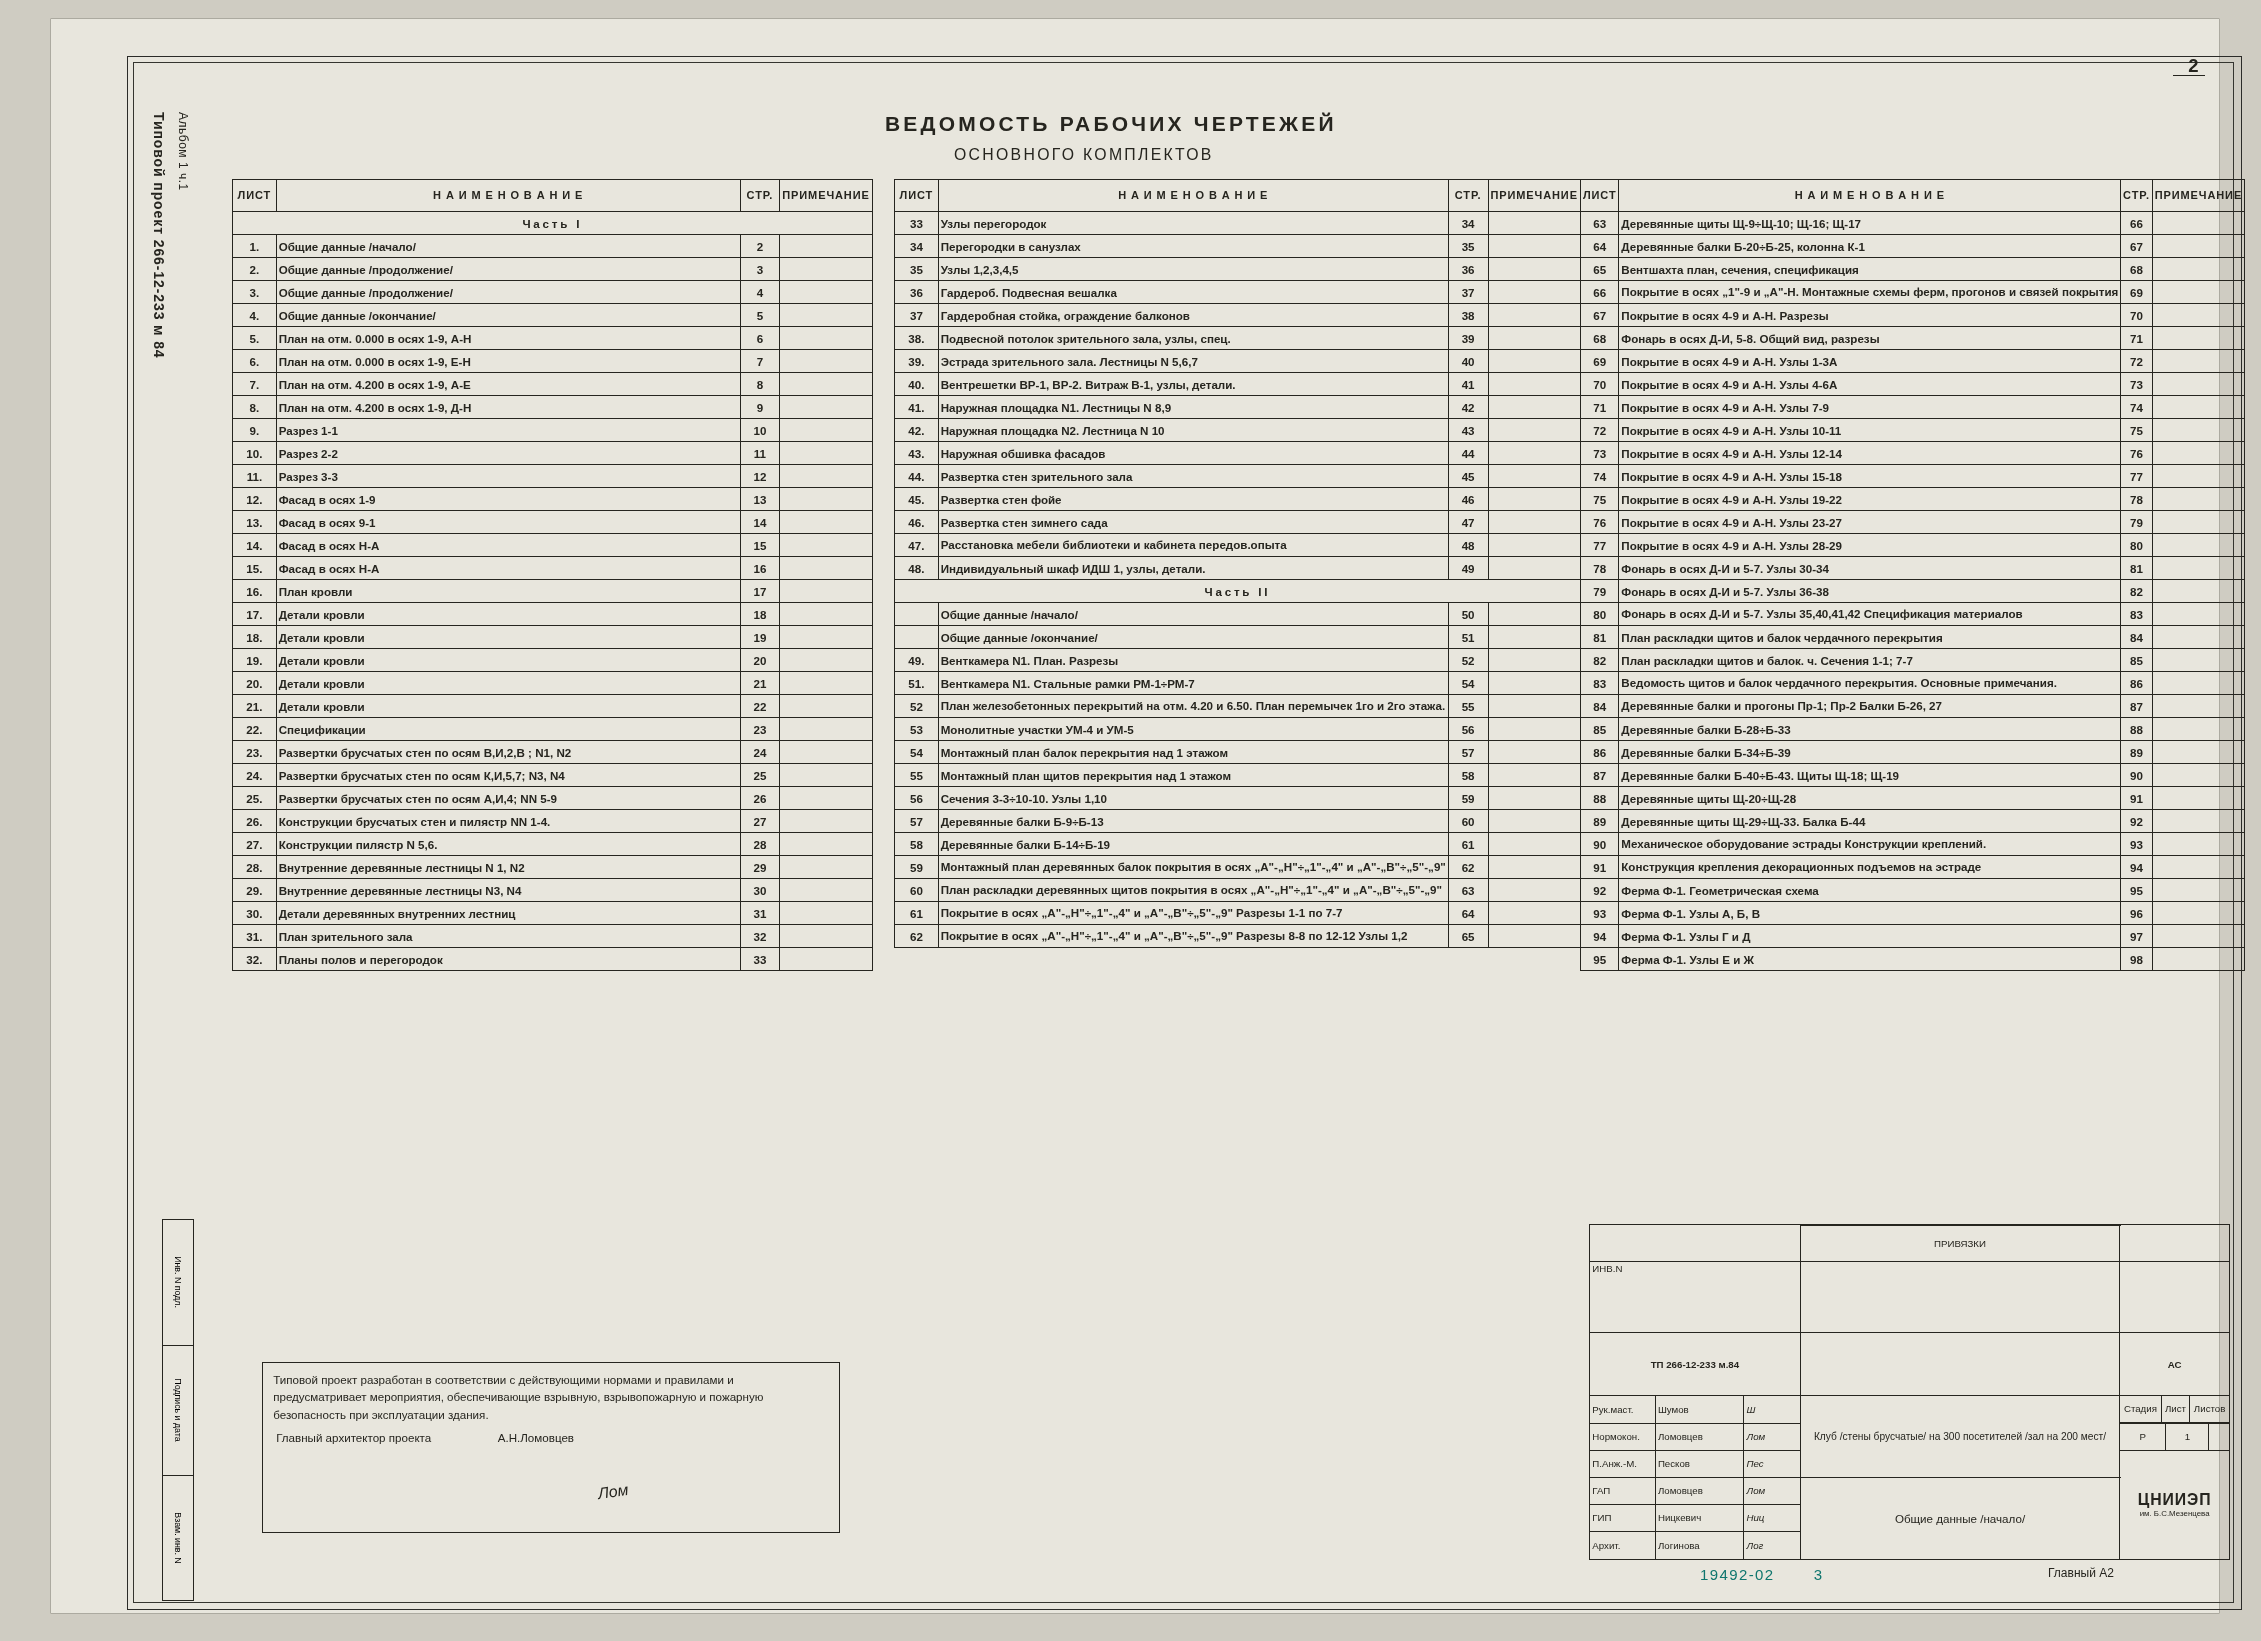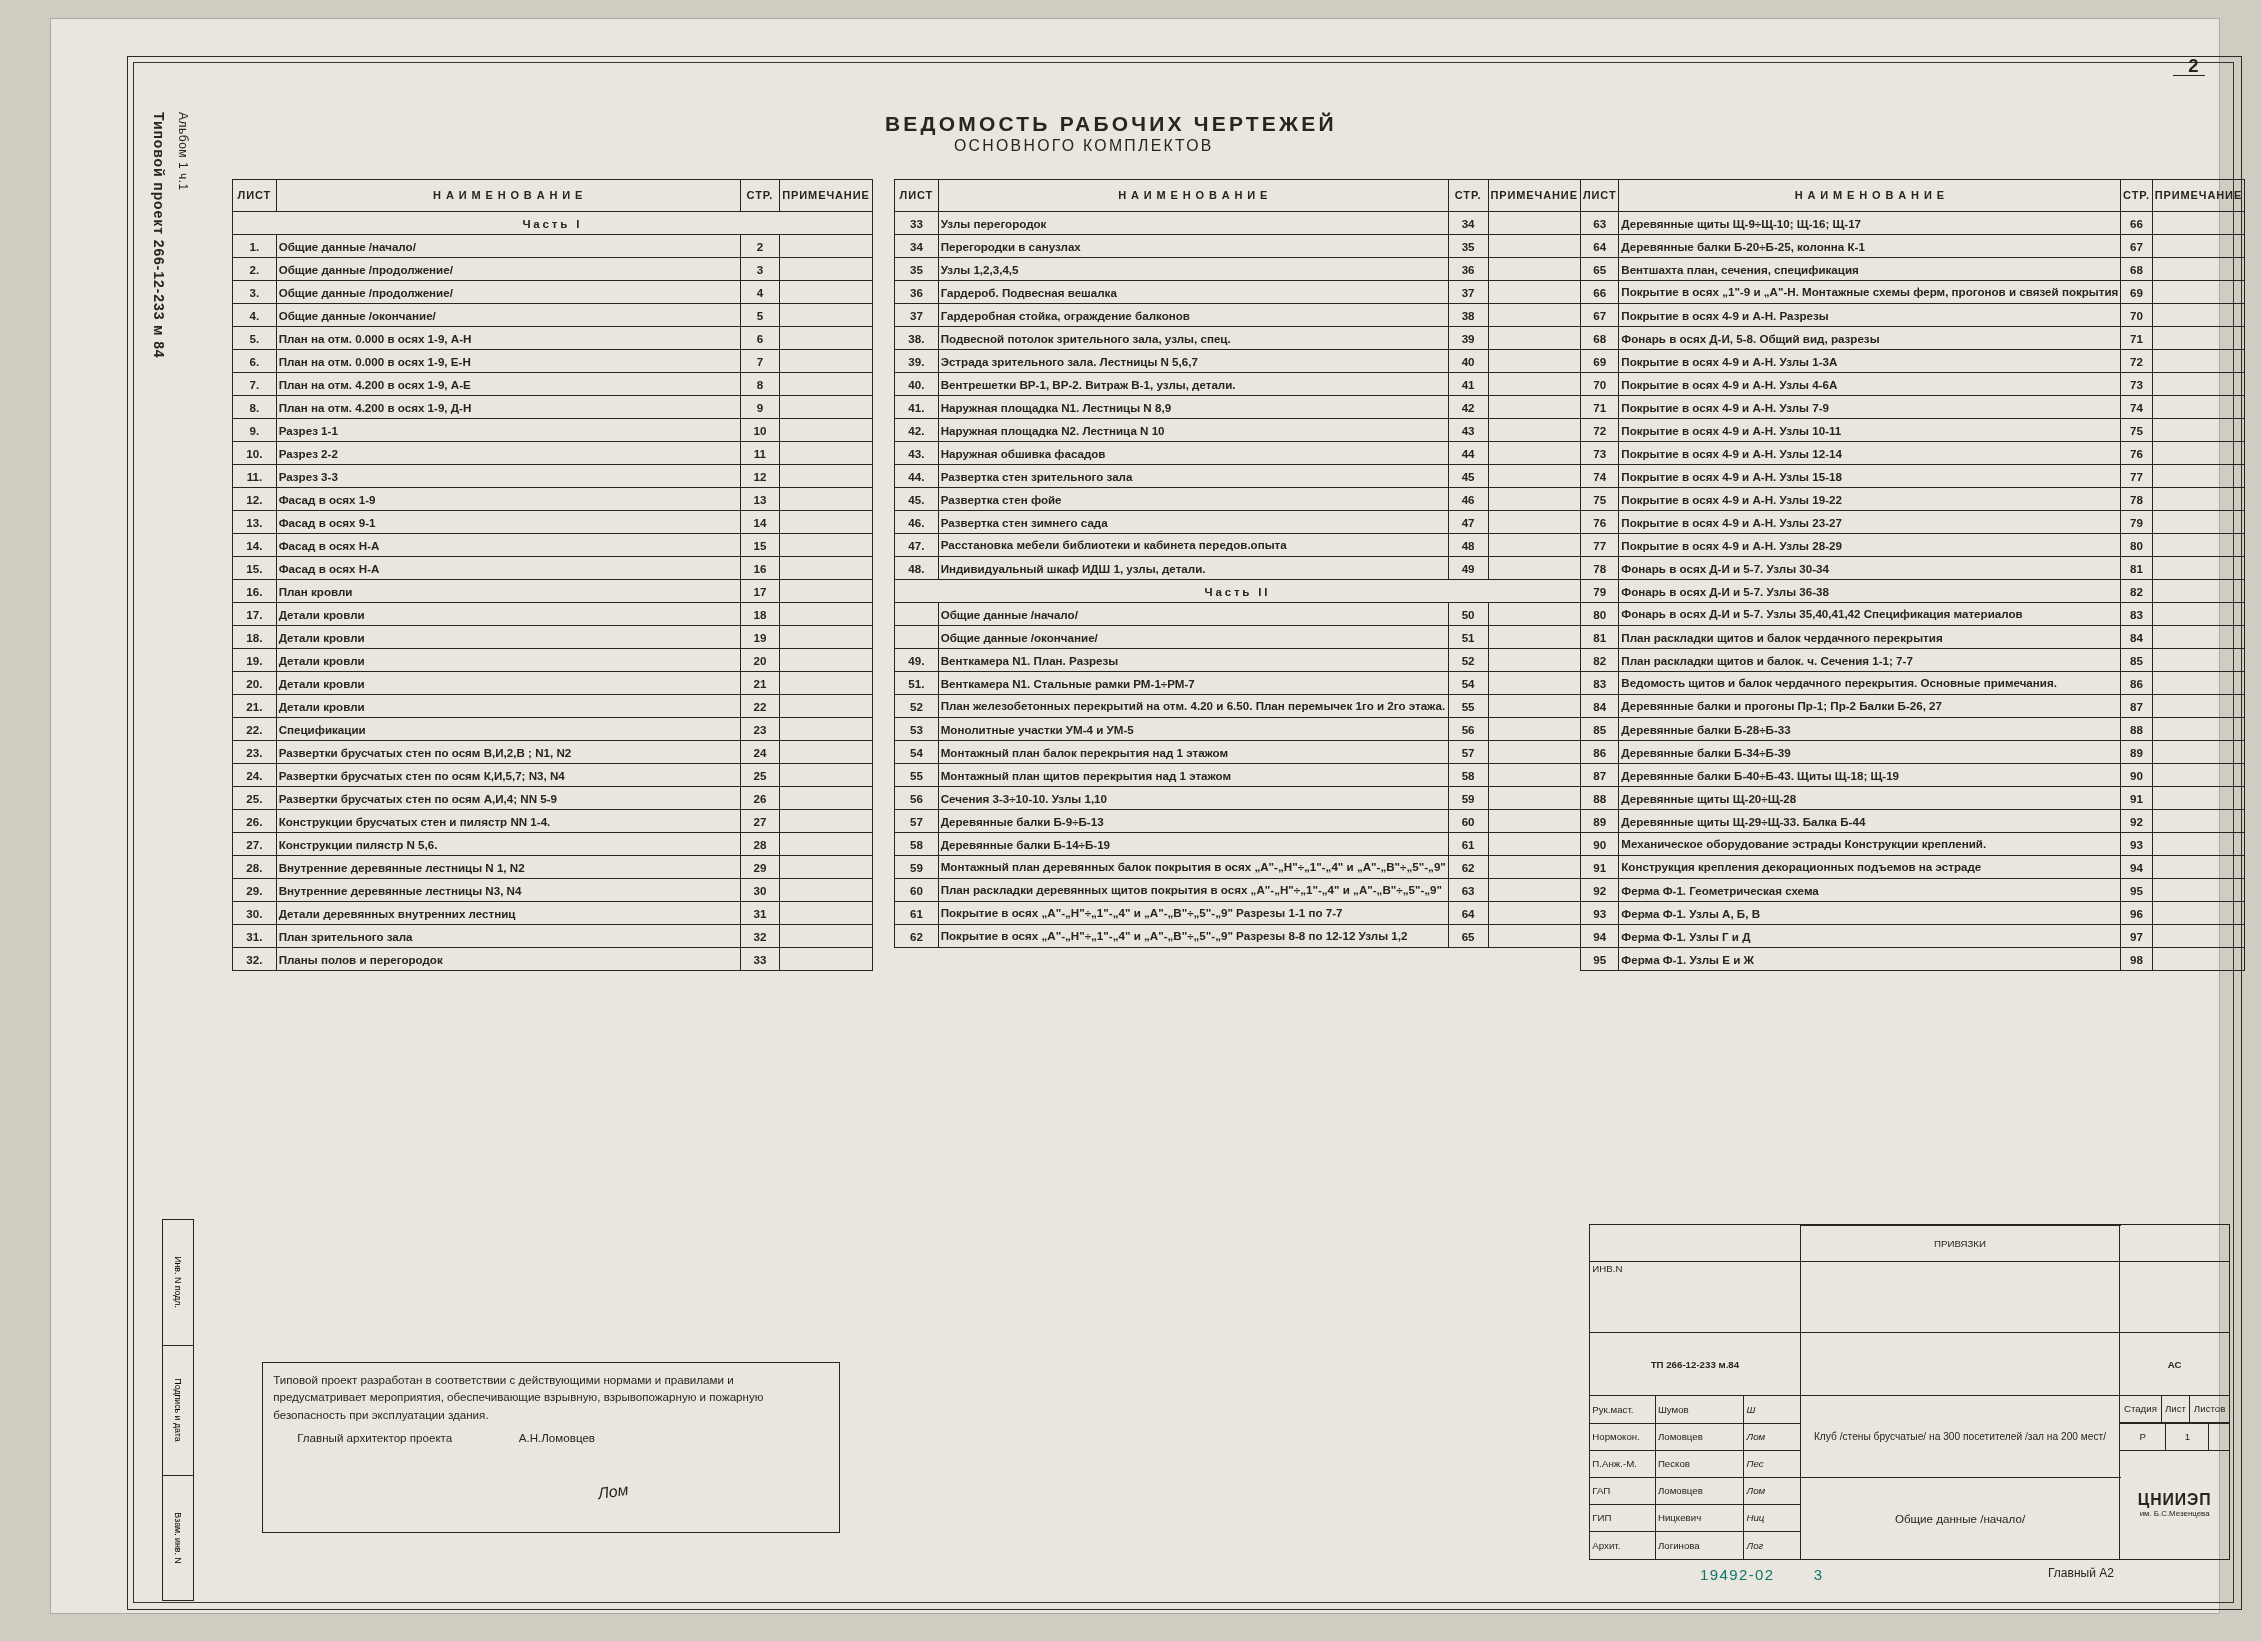--- a/index.html
+++ b/index.html
@@ -52,21 +52,21 @@
   #left-stamp .cell span{
     position:absolute;left:50%;top:50%;
     transform:translate(-50%,-50%) rotate(90deg);
     white-space:nowrap;font-size:8.8px;
   }
   
   #title-main{
     position:absolute;left:834px;top:93px;font-size:21px;letter-spacing:3.2px;font-weight:bold;color:#26251f;
   }
   #title-sub{
-    position:absolute;left:903px;top:118px;font-size:15.8px;letter-spacing:2.3px;color:#26251f;
+    position:absolute;left:903px;top:127px;font-size:15.8px;letter-spacing:2.3px;color:#26251f;
   }
   table.t{border-collapse:collapse;}
   table.t td,table.t th{
     border:0.9px solid #26251f;
     font-size:11.6px;color:#26251f;
     padding:0 1.9px;
     height:22px;
     vertical-align:middle;
     font-weight:bold;
     white-space:nowrap;
@@ -86,21 +86,21 @@
   .xsmall{font-size:8.3px;white-space:normal;line-height:1.05;}
 
   
   #notes{
     position:absolute;left:211px;top:1343px;width:556px;height:153px;
     border:1.4px solid #26251f;
     padding:8.3px 10.2px;
     font-size:11.6px;line-height:1.5;color:#26251f;
   }
   #notes .arch{
-    margin-top:6.5px;margin-left:24px;font-size:11.6px;
+    margin-top:6.5px;margin-left:3px;font-size:11.6px;
   }
   #sig1{
     position:absolute;left:547px;top:1464px;font-style:italic;font-size:15.8px;color:#26251f;
     transform:rotate(-8deg);
   }
   
   #stamp{
     position:absolute;left:1538px;top:1205px;width:639px;height:334px;
     border:1.4px solid #26251f;
   }

